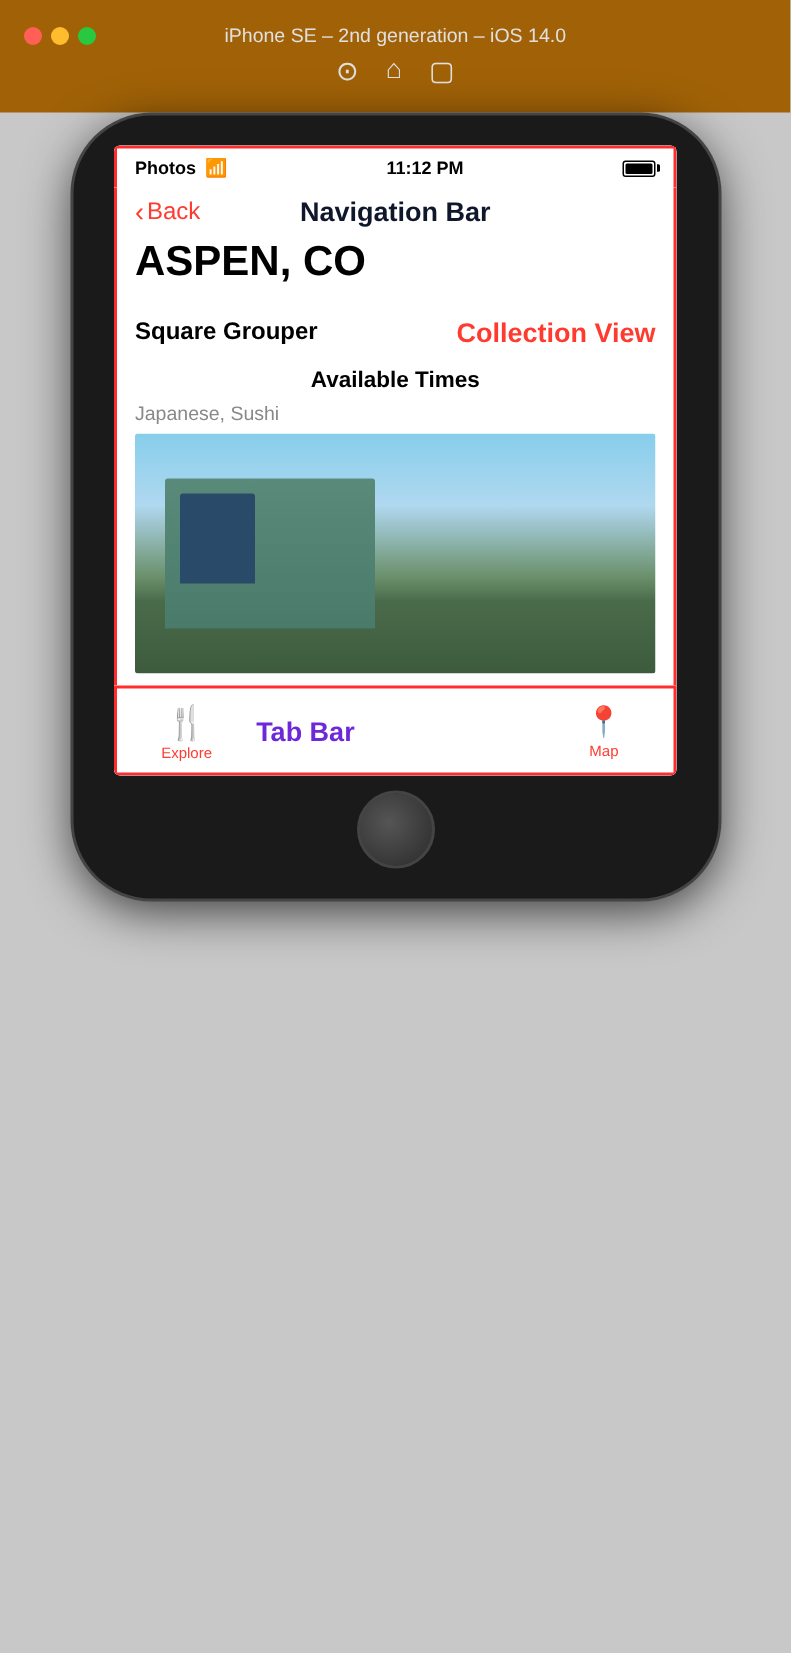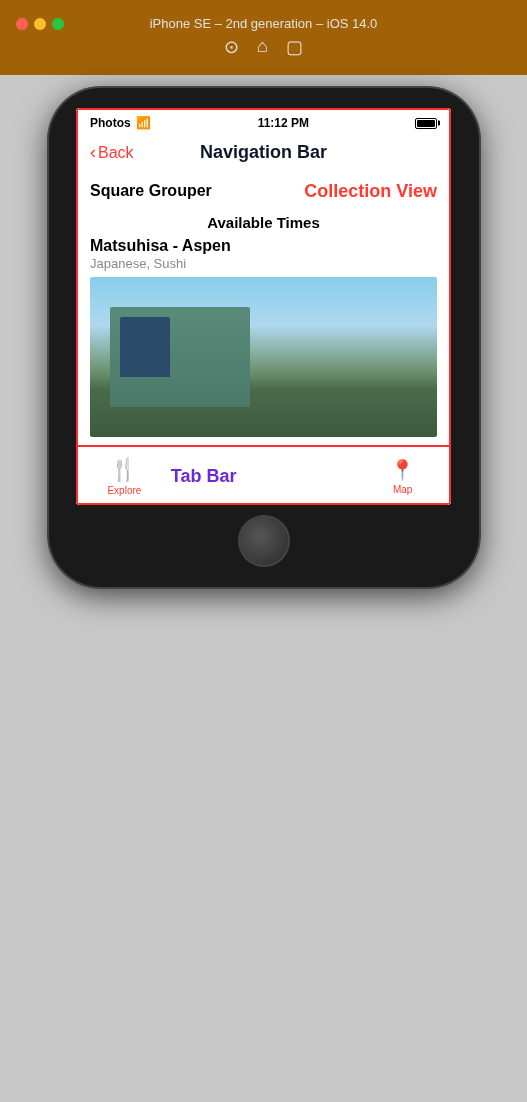--- a/index.html
+++ b/index.html
@@ -74,21 +74,21 @@
     
     .phone-bezel {
       width: 430px;
       background: #1a1a1a;
       border-radius: 52px;
       padding: 20px 18px;
       display: flex;
       flex-direction: column;
       align-items: center;
       box-shadow: 0 0 0 2px #444, 0 8px 32px rgba(0,0,0,0.7);
-      margin-top: 13px;
+      margin-top: 2px;
     }
 
     
     .iphone-screen {
       width: 375px;
       background: #fff;
       border-radius: 4px;
       overflow: hidden;
       display: flex;
       flex-direction: column;
@@ -416,33 +416,33 @@
     </div>
 
     <div class="nav-bar">
       <div class="nav-bar-top">
         <div class="nav-back">
           <span class="nav-back-chevron">‹</span>
           <span>Back</span>
         </div>
         <span class="nav-bar-label">Navigation Bar</span>
       </div>
+      <div class="nav-title">ASPEN, CO</div>
     </div>
 
     <div class="collection-view">
       <div class="collection-header">
         <span class="restaurant-name">Square Grouper</span>
         <span class="collection-label">Collection View</span>
       </div>
 
 
       <div class="available-times">Available Times</div>
 
       <div class="restaurant-item">
-        <div class="restaurant-name">Matsuhisa - Aspen</div>
         <div class="restaurant-cuisine">Japanese, Sushi</div>
         <div class="restaurant-image">
           <div class="building-image"></div>
         </div>
       </div>
     </div>
 
     <div class="tab-bar">
       <div class="tab-item">
         <span class="tab-icon">🍴</span>

